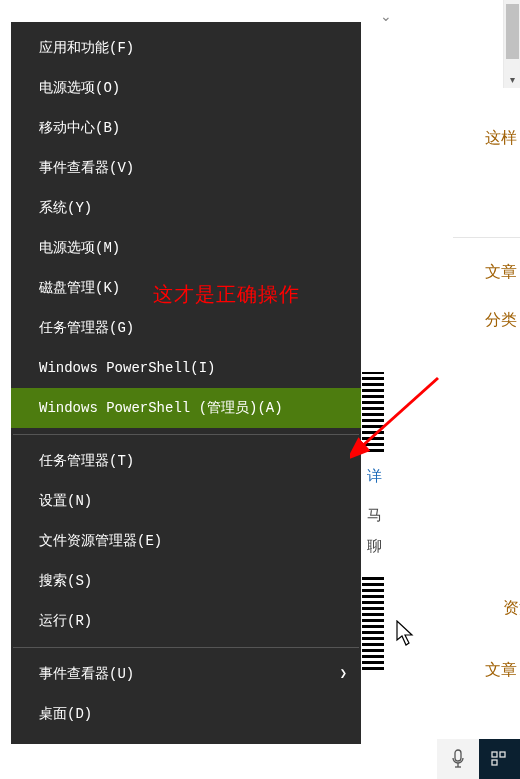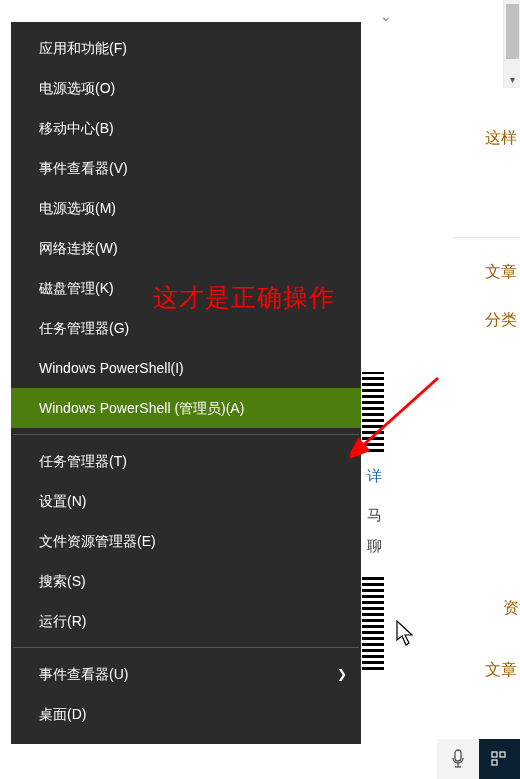--- a/index.html
+++ b/index.html
@@ -14,27 +14,27 @@
   
   .chev-top { position: absolute; left: 380px; top: 8px; color: #888; font-size: 14px; }
 
   
   .sb { position: absolute; right: 0; top: 0; width: 17px; height: 88px; background: #f1f1f1; border-left: 1px solid #e9e9e9; }
   .sb .thumb { position: absolute; left: 2px; top: 4px; width: 13px; height: 55px; background: #c1c1c1; }
   .sb .btn { position: absolute; left: 0; bottom: 0; width: 17px; height: 17px; display:flex;align-items:center;justify-content:center; color:#555; font-size:10px;}
 
   
   .menu { position: absolute; left: 11px; top: 22px; width: 350px; background: #2b2b2b; color: #ffffff; font-size: 14px; padding: 6px 0 10px 0; }
-  .menu-item { padding: 0 14px 0 28px; height: 40px; line-height: 40px; cursor: default; position: relative; white-space: nowrap; }
+  .menu-item { padding: 0 14px 0 28px; height: 40px; line-height: 40px; cursor: default; position: relative; white-space: nowrap; font-family: Liberation Mono, monospace; }
   .menu-item.highlight { background: #4d7c0f; }
   .menu-sep { height: 1px; background: #555555; margin: 6px 2px; }
   .submenu-arrow { position: absolute; right: 14px; top: 0; height: 40px; line-height: 40px; color: #ffffff; font-size: 12px; }
 
   
-  .annotation { position: absolute; left: 153px; top: 281px; color: #ff0000; font-family: SimSun, serif; font-size: 25px; letter-spacing: 1px; pointer-events: none; text-align: right; }
+  .annotation { position: absolute; left: 153px; top: 281px; color: #ff0000; font-family: SimSun, serif; font-size: 20px; letter-spacing: 1px; pointer-events: none; text-align: right; }
 
   
   .arrow-svg { position: absolute; left: 350px; top: 370px; pointer-events: none; }
 
   
   .cursor { position: absolute; left: 396px; top: 620px; pointer-events: none; }
 
   
   .bottombar { position: absolute; left: 437px; top: 739px; height: 40px; width: 83px; background: #0b2030; display:flex; }
   .bottombar .slot { width: 42px; height: 40px; display:flex; align-items:center; justify-content:center; color:#cfd8dc; }
@@ -77,22 +77,22 @@
 
     <div class="strip" style="top:372px; height:80px;"></div>
     <div class="strip" style="top:575px; height:95px;"></div>
   </div>
 
   <div class="menu" id="menu">
       <div class="menu-item"><span>应用和功能(F)</span></div>
       <div class="menu-item"><span>电源选项(O)</span></div>
       <div class="menu-item"><span>移动中心(B)</span></div>
       <div class="menu-item"><span>事件查看器(V)</span></div>
+      <div class="menu-item"><span>系统(Y)</span></div>
       <div class="menu-item"><span>电源选项(M)</span></div>
-      <div class="menu-item"><span>网络连接(W)</span></div>
       <div class="menu-item"><span>磁盘管理(K)</span></div>
       <div class="menu-item"><span>任务管理器(G)</span></div>
       <div class="menu-item"><span>Windows PowerShell(I)</span></div>
       <div class="menu-item highlight"><span>Windows PowerShell (管理员)(A)</span></div>
       <div class="menu-sep"></div>
       <div class="menu-item"><span>任务管理器(T)</span></div>
       <div class="menu-item"><span>设置(N)</span></div>
       <div class="menu-item"><span>文件资源管理器(E)</span></div>
       <div class="menu-item"><span>搜索(S)</span></div>
       <div class="menu-item"><span>运行(R)</span></div>

